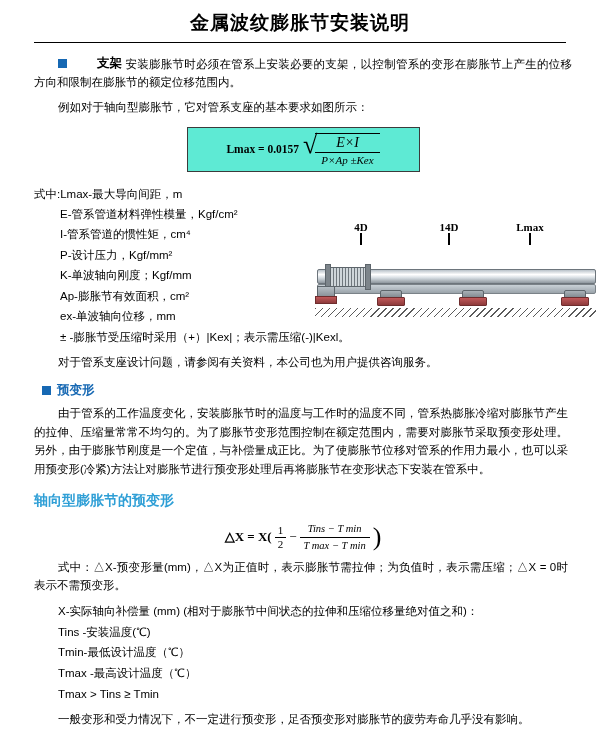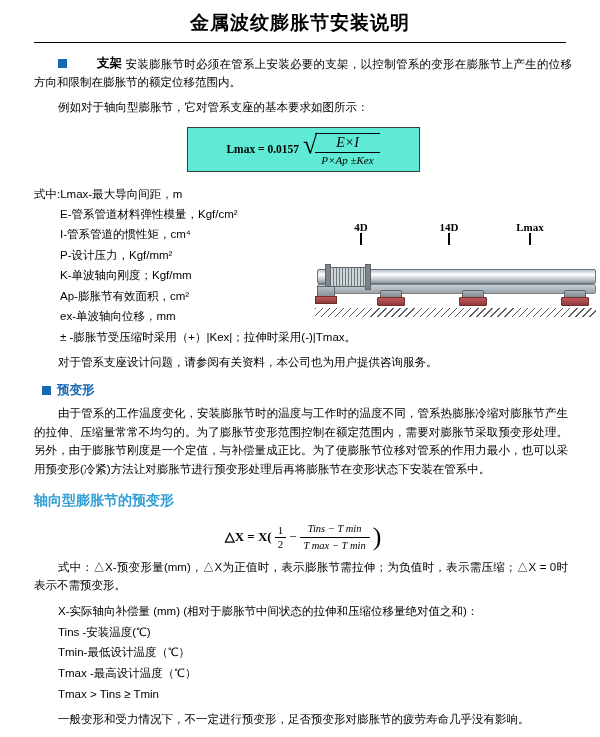--- a/index.html
+++ b/index.html
@@ -379,21 +379,21 @@
 
     <div class="two-col">
       <div class="left-col deflist">
         <div class="dl-row">式中:Lmax-最大导向间距，m</div>
         <div class="dl-row dl-indent">E-管系管道材料弹性模量，Kgf/cm²</div>
         <div class="dl-row dl-indent">I-管系管道的惯性矩，cm⁴</div>
         <div class="dl-row dl-indent">P-设计压力，Kgf/mm²</div>
         <div class="dl-row dl-indent">K-单波轴向刚度；Kgf/mm</div>
         <div class="dl-row dl-indent">Ap-膨胀节有效面积，cm²</div>
         <div class="dl-row dl-indent">ex-单波轴向位移，mm</div>
-        <div class="dl-row dl-indent">± -膨胀节受压缩时采用（+）|Kex|；拉伸时采用(-)|Tmax。</div>
+        <div class="dl-row dl-indent">± -膨胀节受压缩时采用（+）|Kex|；表示需压缩(-)|Kexl。</div>
       </div>
 
       <div class="right-col">
         <div class="diagram">
           <div class="dim-row">
             <div class="dim" style="left:18px; width:60px;">
               <span class="lbl">4D</span>
               <span class="bar"></span>
             </div>
             <div class="dim" style="left:96px; width:80px;">

